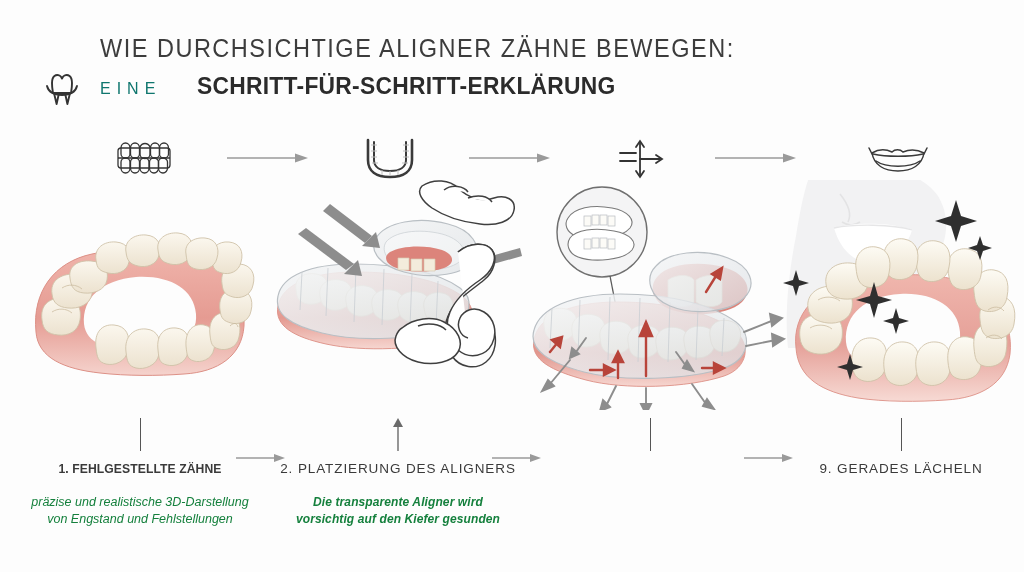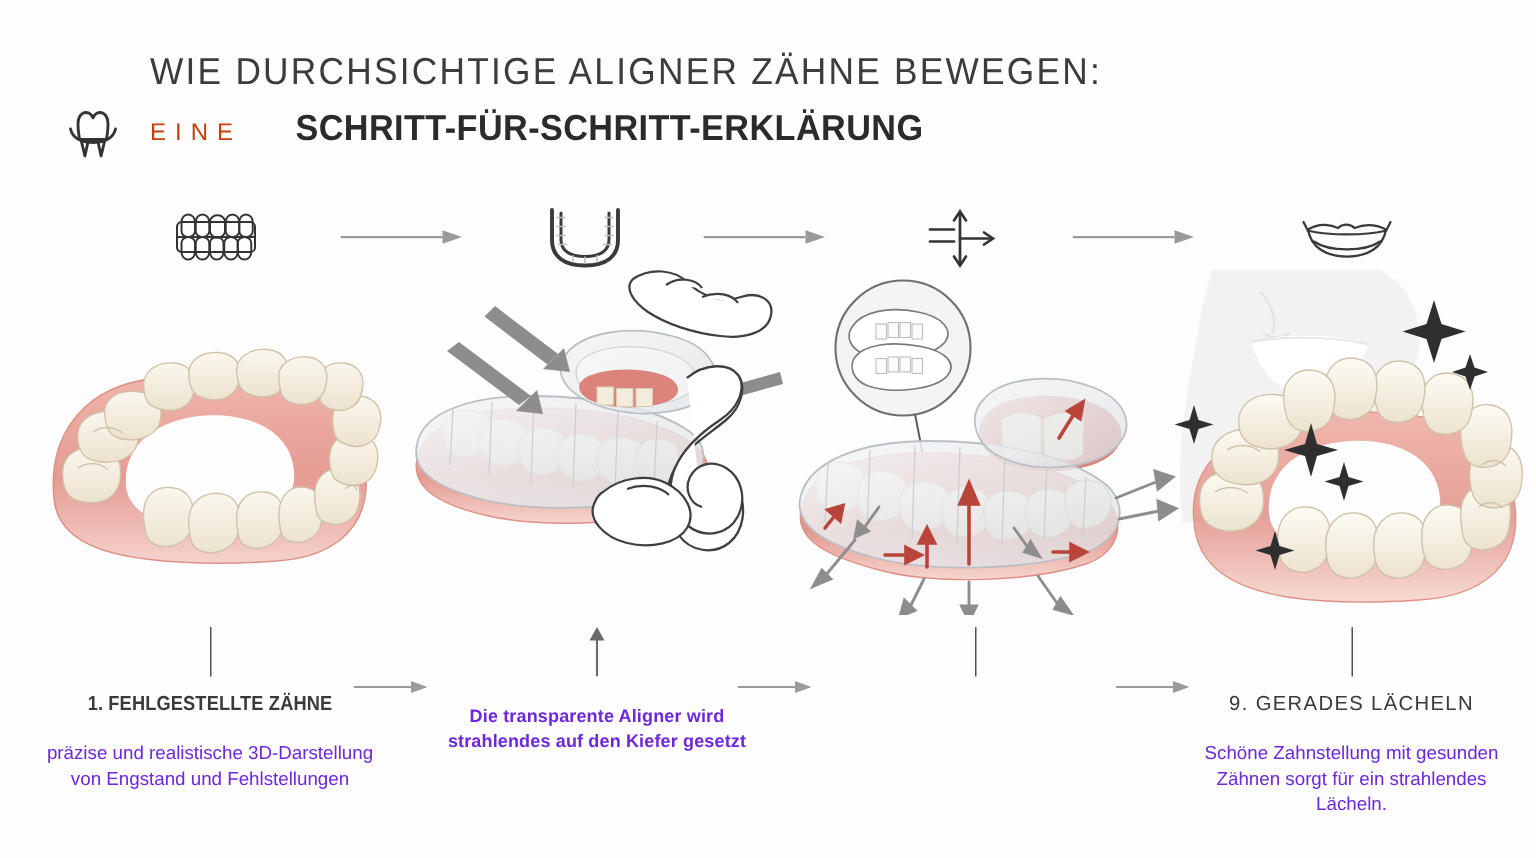--- a/index.html
+++ b/index.html
@@ -18,21 +18,21 @@
   .logo-icon { position:absolute; left:38px; top:42px; width:48px; height:44px; }
   .title-block { position:absolute; left:100px; top:6px; }
   .title-main {
     font-size:25px; font-weight:400; letter-spacing:1.6px;
     color:#3c3c3c; white-space:nowrap;
     font-family:"Liberation Sans Narrow","Liberation Sans",sans-serif;
     transform:scaleX(0.94); transform-origin:left center;
   }
   .title-sub-row { margin-top:9px; display:flex; align-items:baseline; white-space:nowrap; }
   .title-eine {
-    font-size:16px; font-weight:300; letter-spacing:6px; color:#c2410c;text-align:right;
+    font-size:16px; font-weight:300; letter-spacing:6px; color:#0f766e;text-align:right;
   }
   .title-bold {
     font-size:24px; font-weight:700; letter-spacing:0.3px; color:#2b2b2b;
     margin-left:36px;
     transform:scaleX(0.95); transform-origin:left center;
   }
 
   
   .icon-strip { position:absolute; left:0; top:132px; width:1024px; height:52px; }
   .icon-cell { position:absolute; top:0; width:120px; height:52px;
@@ -63,22 +63,22 @@
     margin-top:10px; font-size:13.5px; color:#3a3a3a;
     letter-spacing:0.4px; white-space:nowrap;
   }
   .step-title.cond {
     font-weight:700; letter-spacing:0.1px;
     transform:scaleX(0.9); transform-origin:center;
   }
   .step-title.reg { font-weight:400; letter-spacing:0.9px; }
 
   .step-desc {
-    margin-top:18px; font-size:12.5px; line-height:17px; color:#6d28d9;
-    font-weight:400; padding:0 12px;
+    margin-top:18px; font-size:12.5px; line-height:17px; color:#15803d;
+    font-weight:400; padding:0 12px;font-style:italic;
   }
   .step-desc.bold { font-weight:700; font-size:12px; letter-spacing:0.1px; }
 
   .hsep { position:absolute; top:34px; height:12px; }
   .hsep svg { display:block; }
 </style>
 </head>
 <body>
 
 <div class="page">
@@ -524,27 +524,27 @@
       <div class="step-desc">präzise und realistische 3D-Darstellung von Engstand und Fehlstellungen</div>
     </div>
 
     <div class="step s2">
       <span class="tick-arrow">
         <svg width="14" height="33" viewBox="0 0 14 33">
           <line x1="7" y1="33" x2="7" y2="6" stroke="#6a6a6a" stroke-width="1.4"></line>
           <polygon points="2,9 7,0 12,9" fill="#6a6a6a"></polygon>
         </svg>
       </span>
-      <div class="step-desc bold">Die transparente Aligner wird strahlendes auf den Kiefer gesetzt</div>
+      <div class="step-title reg">2. PLATZIERUNG DES ALIGNERS</div>
+      <div class="step-desc bold">Die transparente Aligner wird vorsichtig auf den Kiefer gesunden</div>
     </div>
 
     <div class="step s3">
       <span class="tick"></span>
     </div>
 
     <div class="step s4">
       <span class="tick"></span>
       <div class="step-title reg">9. GERADES LÄCHELN</div>
-      <div class="step-desc">Schöne Zahnstellung mit gesunden Zähnen sorgt für ein strahlendes Lächeln.</div>
     </div>
   </div>
 
 </div>
 
 </body></html>

